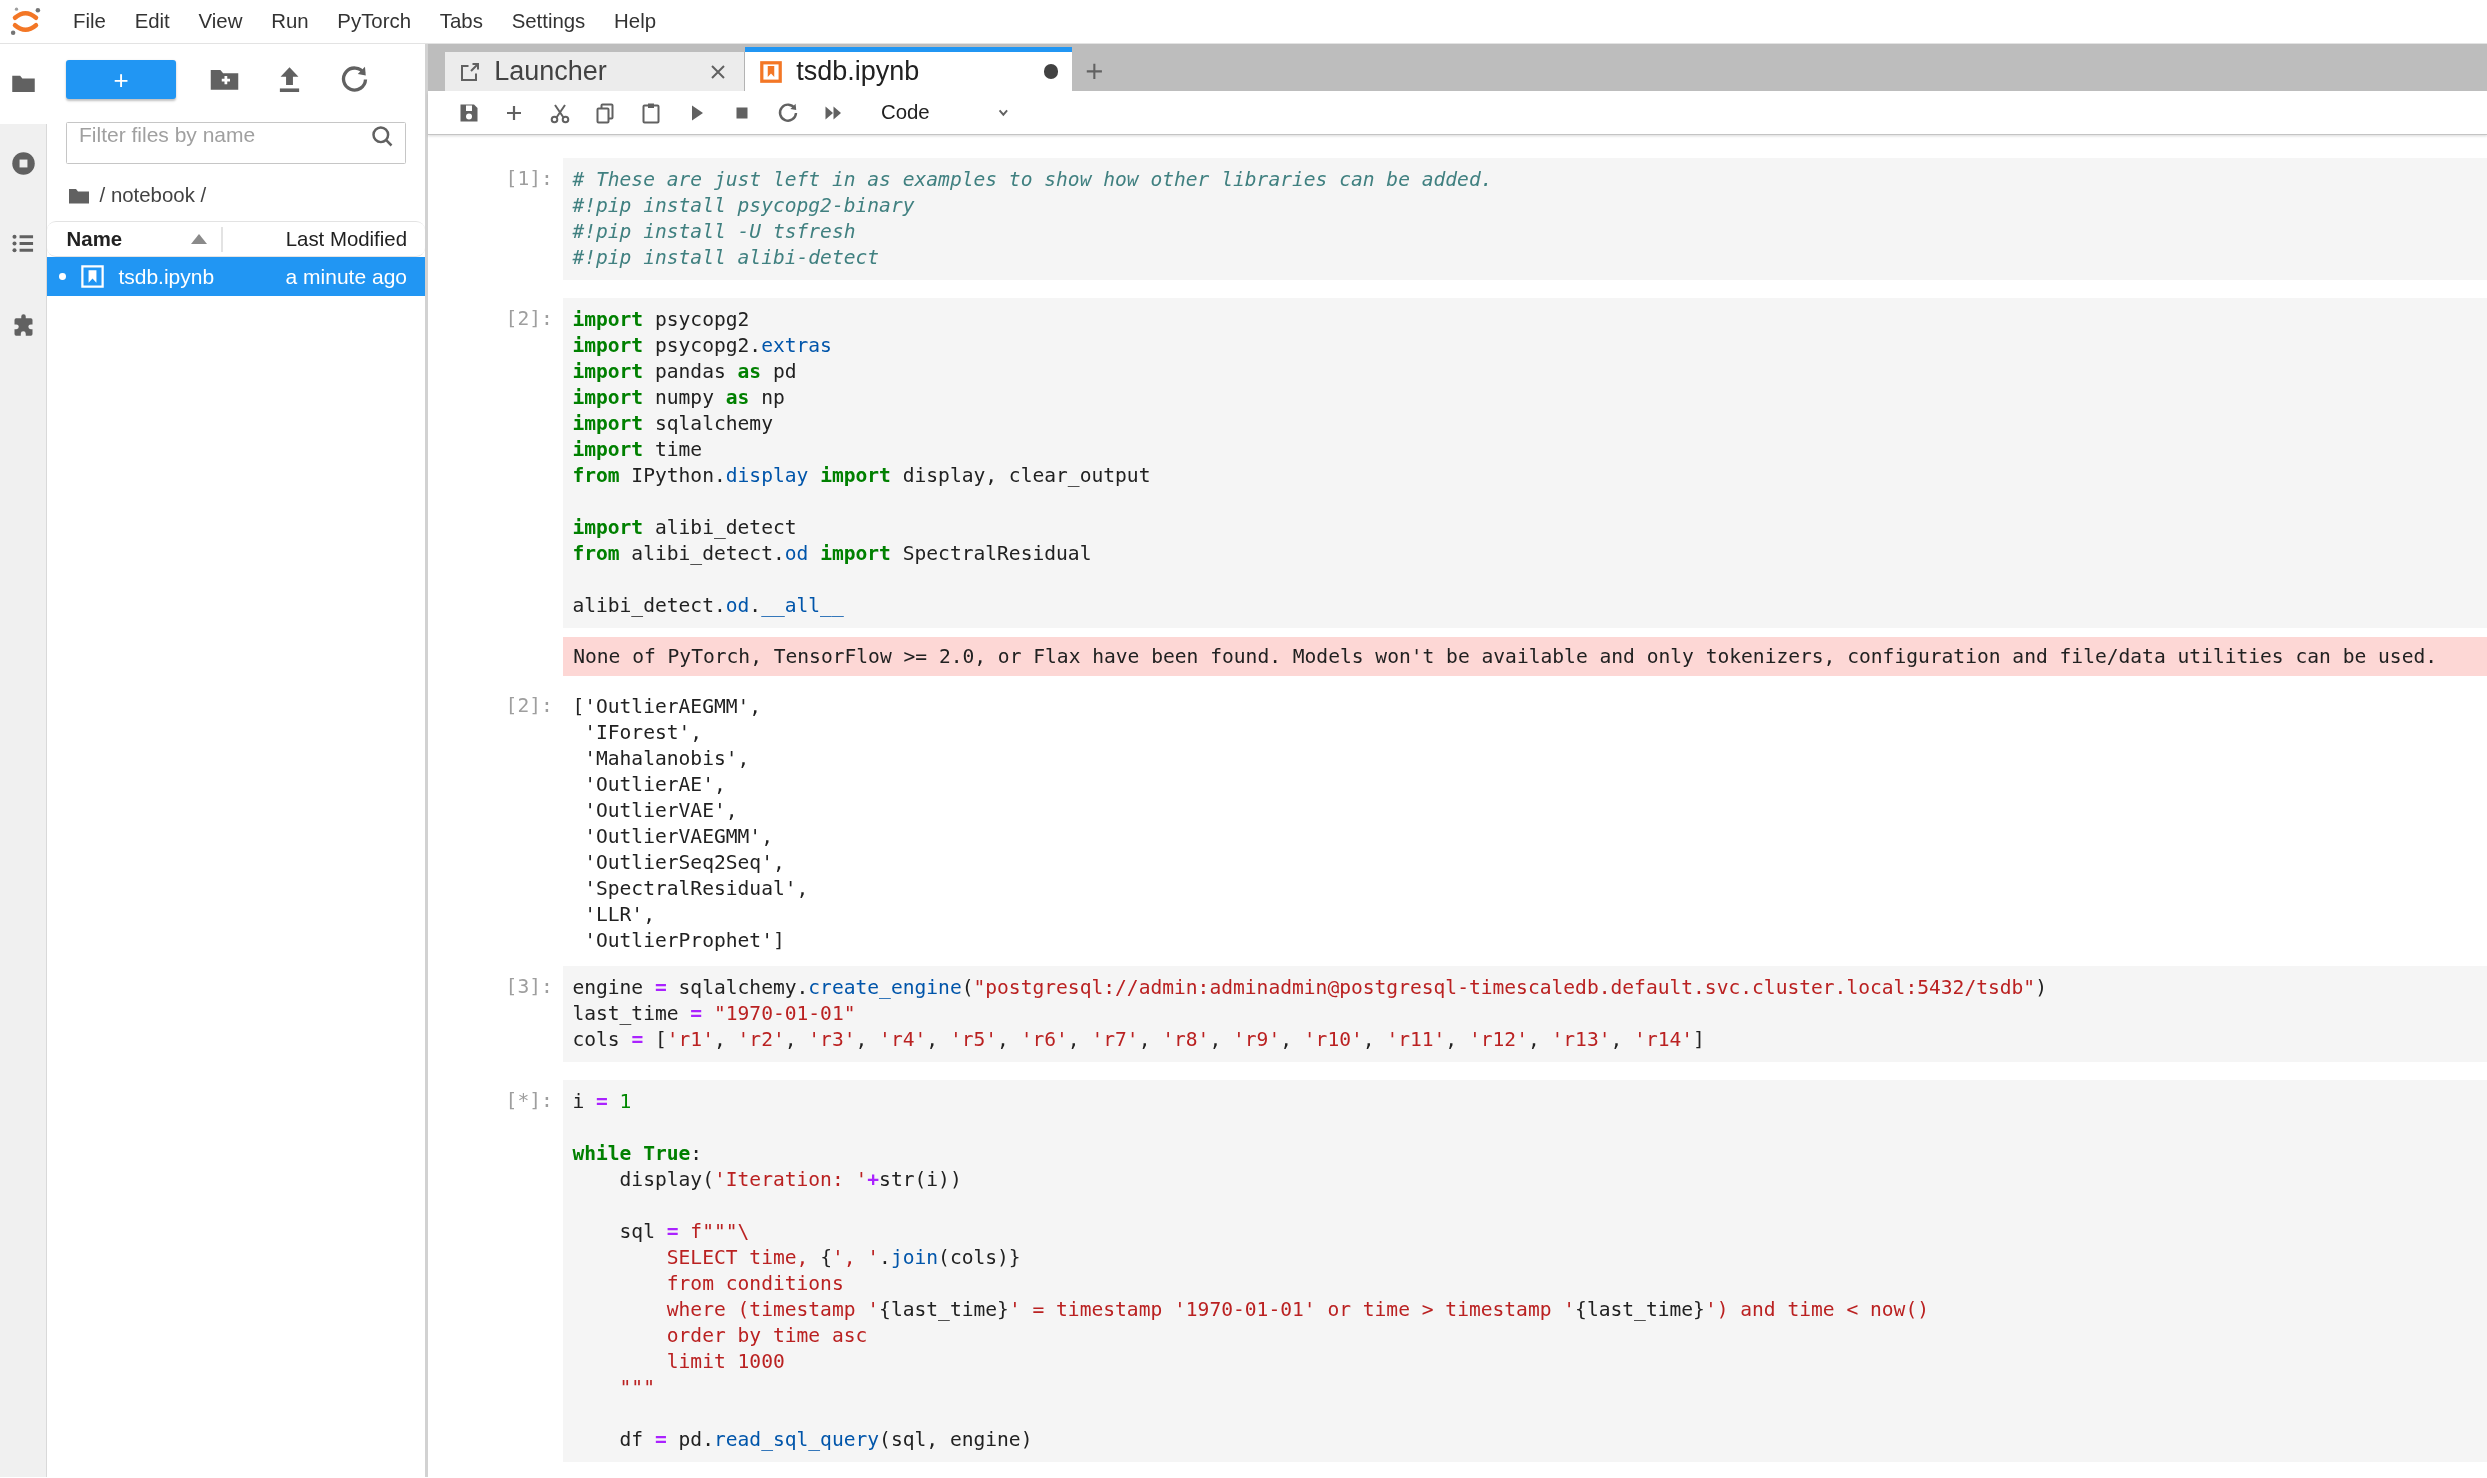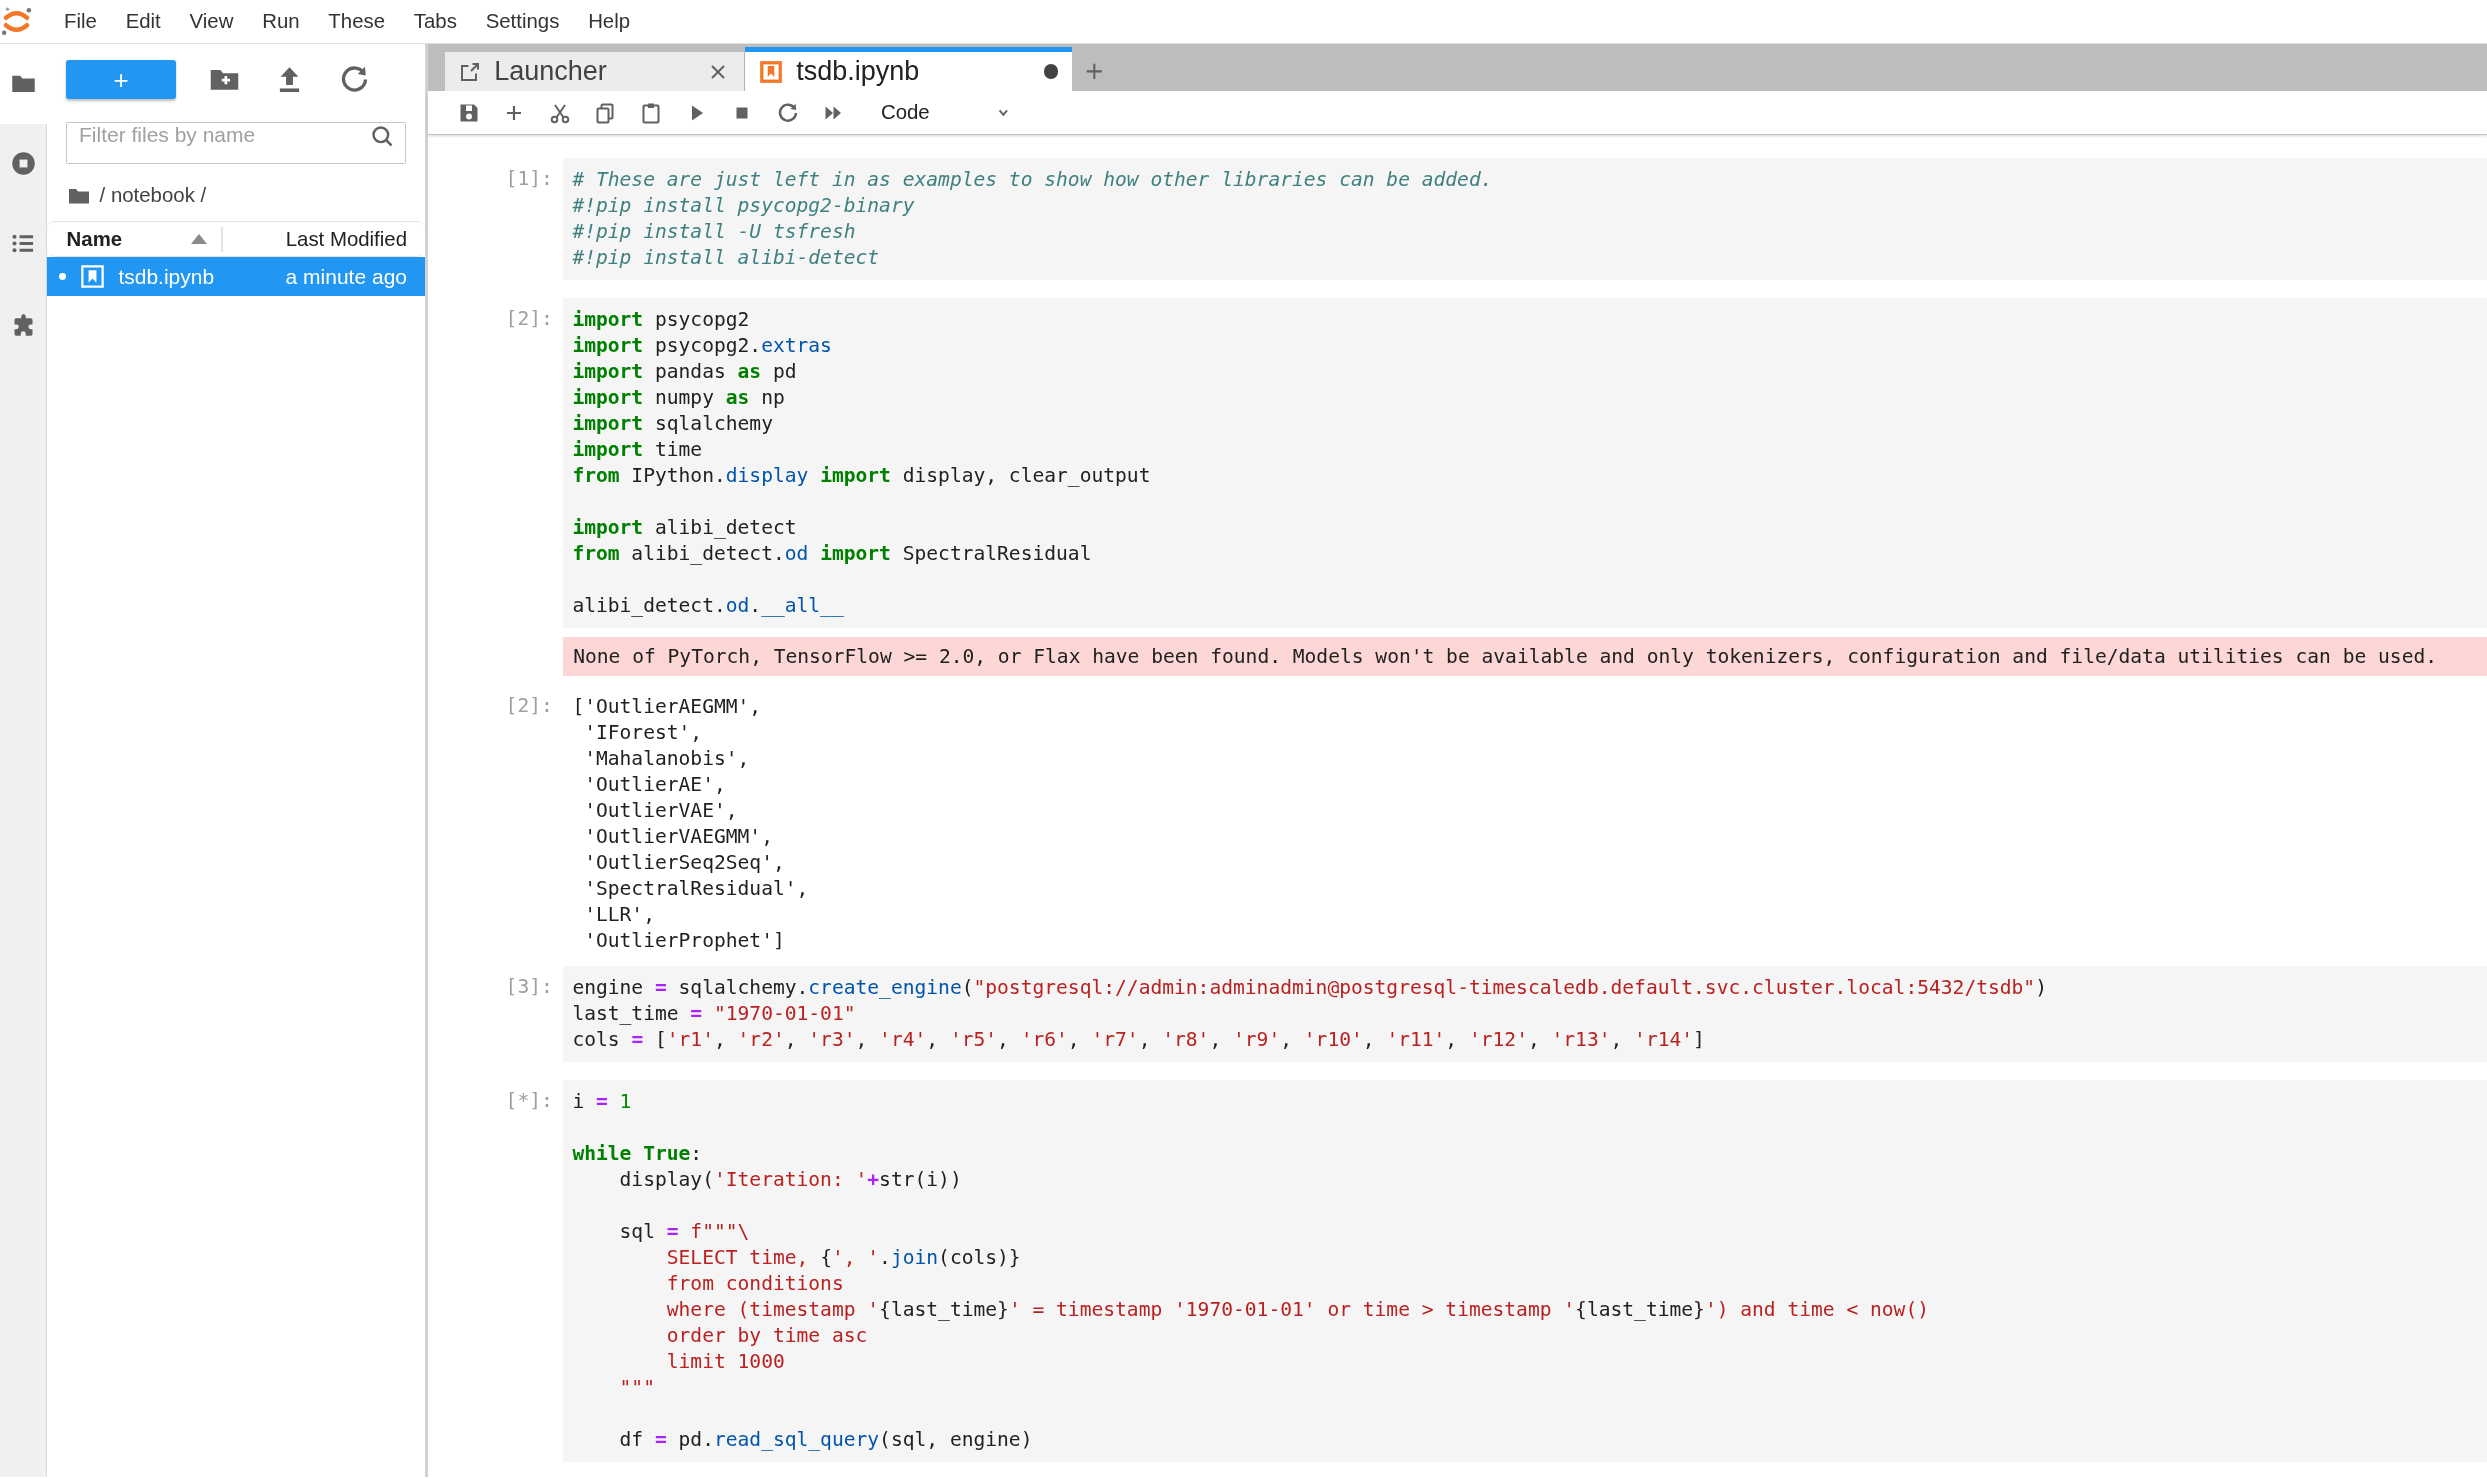--- a/index.html
+++ b/index.html
@@ -1,21 +1,21 @@
 <!DOCTYPE html>
 <html style="font-size:12px"><head>
 <meta charset="utf-8">
 <style>
   * { margin:0; padding:0; box-sizing:border-box; }
   html,body { width:2487px; height:1478px; overflow:hidden; background:#fff;
               font-family:"Liberation Sans", sans-serif; }
 
   
   #menubar { height:44px; background:#fff; border-bottom:1.5px solid #e3e3e3;
-             display:flex; align-items:center; }
+             display:flex; align-items:center; padding-left:9px; }
   #menubar .logo { width:33px; height:33px; margin-right:16.6px; }
   .menu-item { font-size:20.4px; color:#333; padding:0 14.4px; cursor:default; }
 
   
   #main { display:flex; height:1433px; }
 
   
   #activity { width:47px; position:relative; background:#f0f0f0;
               border-right:1.5px solid #d9d9d9; flex:0 0 47px; }
   #activity .active-seg { position:absolute; top:0; left:0; right:-1.5px; height:80px; background:#fff; }
@@ -107,21 +107,21 @@
     <path d="M8 27 Q22 39 36 27" stroke="#f37726" stroke-width="6" fill="none" stroke-linecap="round"></path>
     <circle cx="38.5" cy="7" r="3" fill="#757575"></circle>
     <circle cx="5.5" cy="37" r="3" fill="#757575"></circle>
     <circle cx="10" cy="5.5" r="2.2" fill="#9e9e9e"></circle>
   </svg>
   <div id="menu-items" style="display: flex;">
       <div class="menu-item">File</div>
       <div class="menu-item">Edit</div>
       <div class="menu-item">View</div>
       <div class="menu-item">Run</div>
-      <div class="menu-item">These</div>
+      <div class="menu-item">PyTorch</div>
       <div class="menu-item">Tabs</div>
       <div class="menu-item">Settings</div>
       <div class="menu-item">Help</div>
     </div>
 </div>
 
 <div id="main">
 
   <div id="activity">
     <div class="active-seg"></div>

